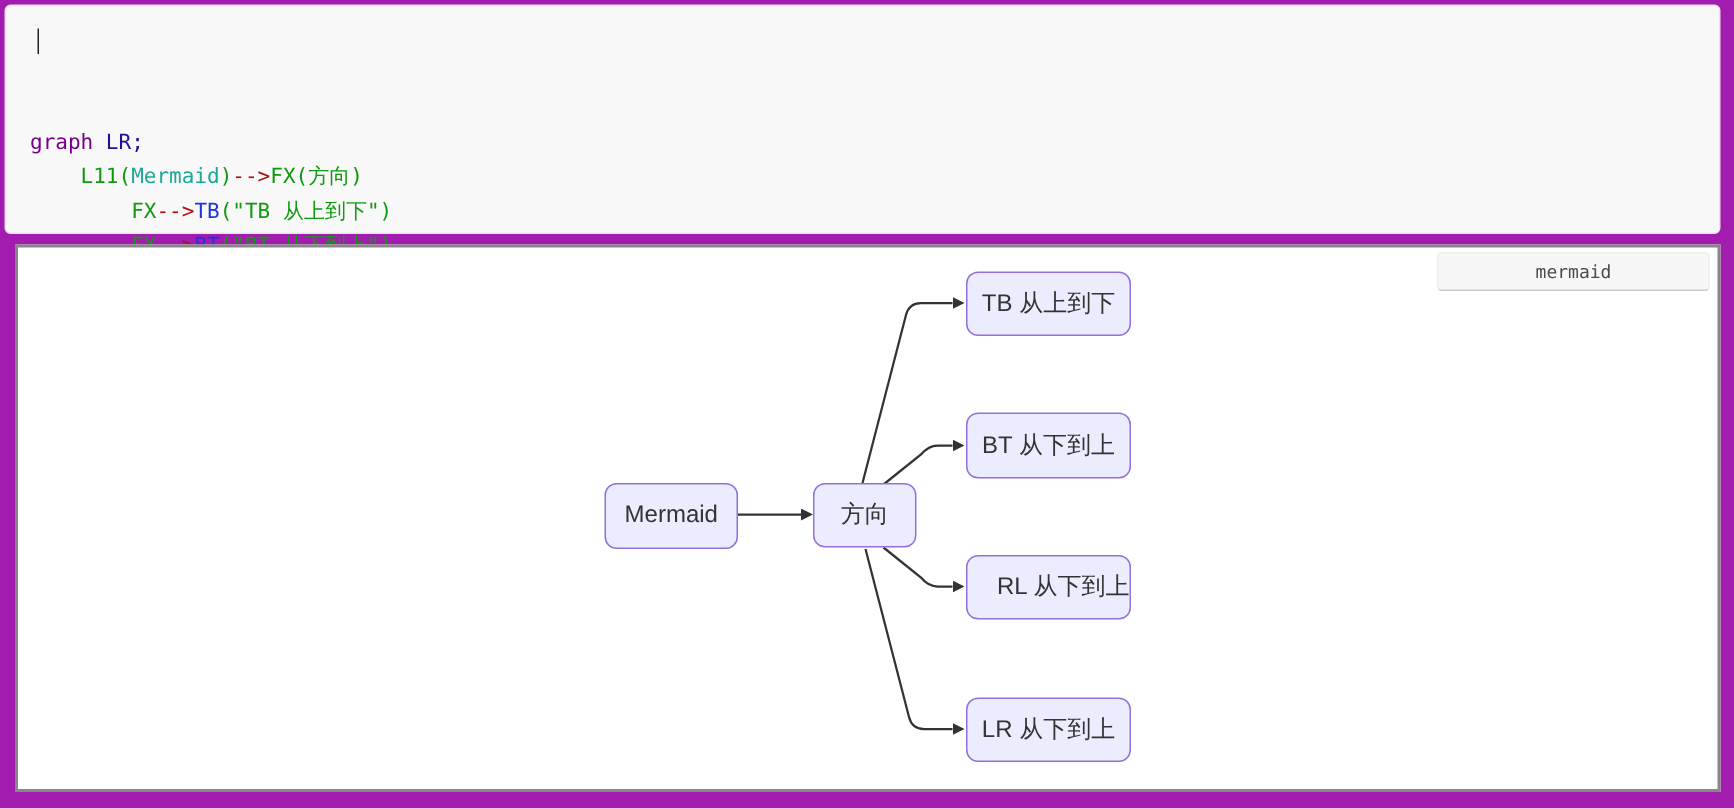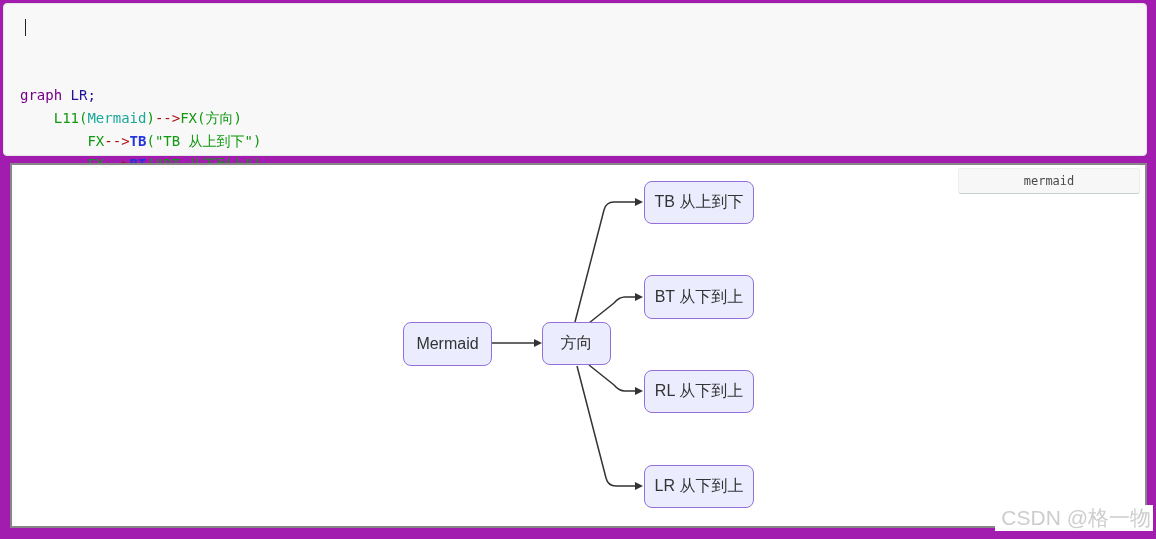--- a/index.html
+++ b/index.html
@@ -10,21 +10,21 @@
   .code-block{position:absolute;left:3px;top:3px;width:1144px;height:153px;box-sizing:border-box;
     background:#f8f8f8;border:1px solid #e5e5e5;border-radius:4px;
     font-family:"DejaVu Sans Mono",monospace;font-size:14px;line-height:23px;
     padding:11px 16px;white-space:pre;}
   .code-line{white-space:pre;}
   .tok-purple{color:#770088;}
   .tok-navy{color:#221199;}
   .tok-green{color:#119911;margin-top:44px;}
   .tok-teal{color:#1ba897;}
   .tok-red{color:#aa1111;}
-  .tok-blue{color:#2233dd;font-weight:bold;}
+  .tok-blue{color:#2233dd;}
   .tok-plain{color:#333333;}
   .caret{position:absolute;left:21px;top:15px;width:1px;height:17px;background:#222;}
 
   
   .diagram-panel{position:absolute;left:10px;top:163px;width:1137px;height:365px;box-sizing:border-box;
     background:#ffffff;border:2px solid #878787;}
   .diagram-canvas{position:absolute;left:0;top:0;width:1133px;height:361px;}
   .diagram-svg{position:absolute;left:0;top:0;}
   .node{position:absolute;box-sizing:border-box;background:#ECECFF;border:1px solid #0ea5e9;
     border-radius:8px;display:flex;align-items:center;justify-content:center;
@@ -74,25 +74,24 @@
           </div>
           <div class="node" style="left: 530px; top: 157px; width: 69px; height: 43px; background: rgb(236, 236, 255); border-color: rgb(147, 112, 219);">
             <span>方向</span>
           </div>
           <div class="node" style="left: 632px; top: 16px; width: 110px; height: 43px; background: rgb(236, 236, 255); border-color: rgb(147, 112, 219);">
             <span>TB 从上到下</span>
           </div>
           <div class="node" style="left: 632px; top: 110px; width: 110px; height: 44px; background: rgb(236, 236, 255); border-color: rgb(147, 112, 219); text-align: center;">
             <span>BT 从下到上</span>
           </div>
-          <div class="node" style="left: 632px; top: 205px; width: 110px; height: 43px; background: rgb(236, 236, 255); border-color: rgb(147, 112, 219);">
+          <div class="node" style="left: 632px; top: 205px; width: 110px; height: 43px; background: rgb(236, 236, 255); border-color: rgb(147, 112, 219); justify-content: flex-end;">
             <span>RL 从下到上</span>
           </div>
           <div class="node" style="left: 632px; top: 300px; width: 110px; height: 43px; background: rgb(236, 236, 255); border-color: rgb(147, 112, 219); text-align: right;">
             <span>LR 从下到上</span>
           </div>
         </div>
     </div>
   </div>
 
-  <div class="watermark">CSDN @格一物</div>
 
 </div>
 
 </body></html>

